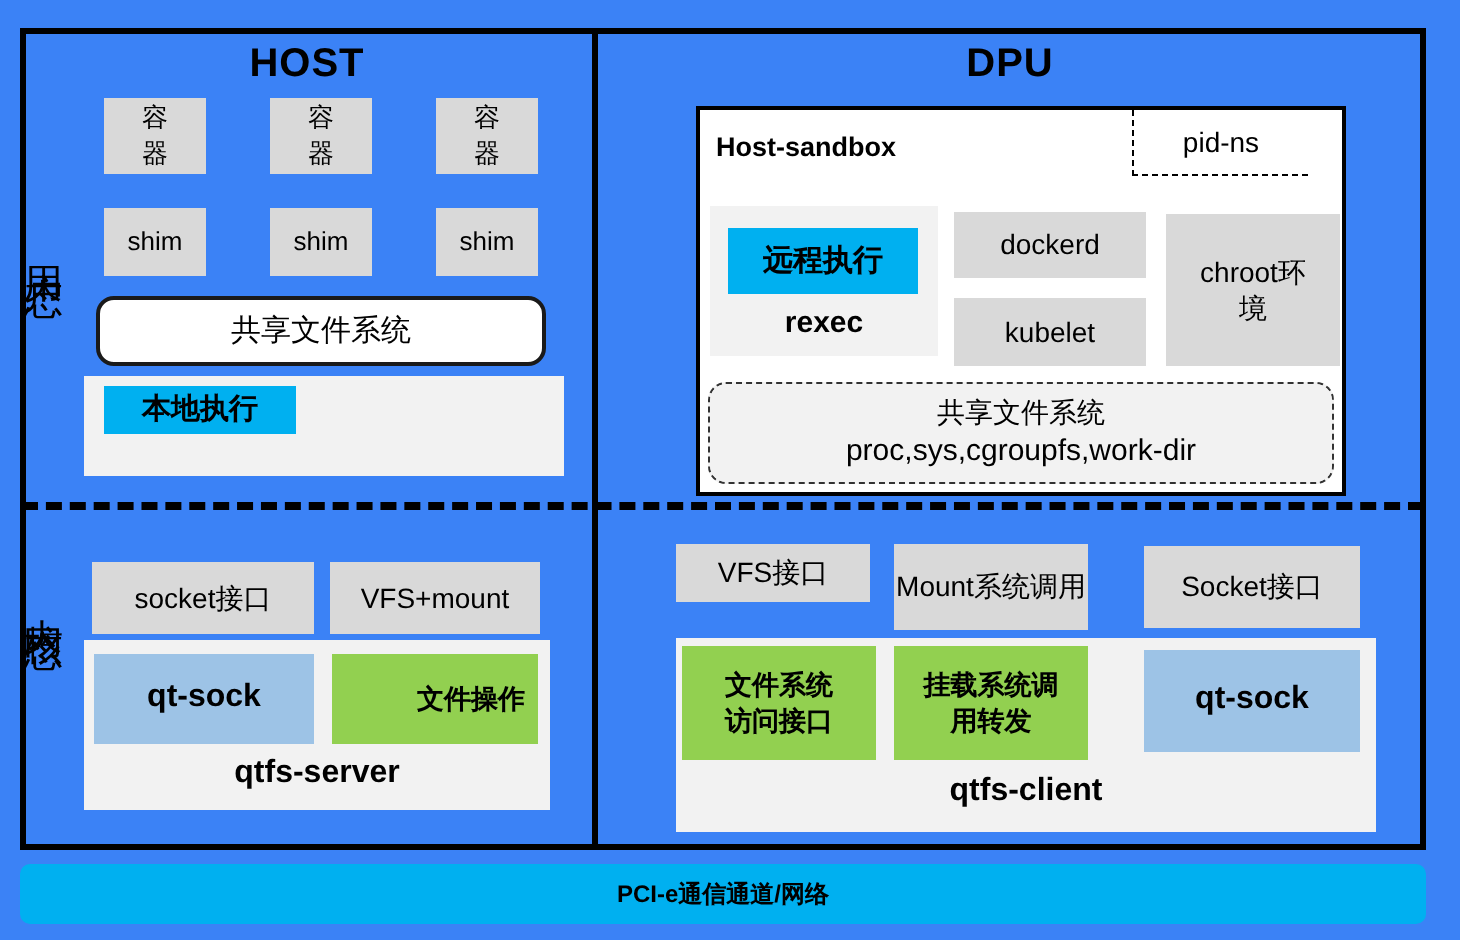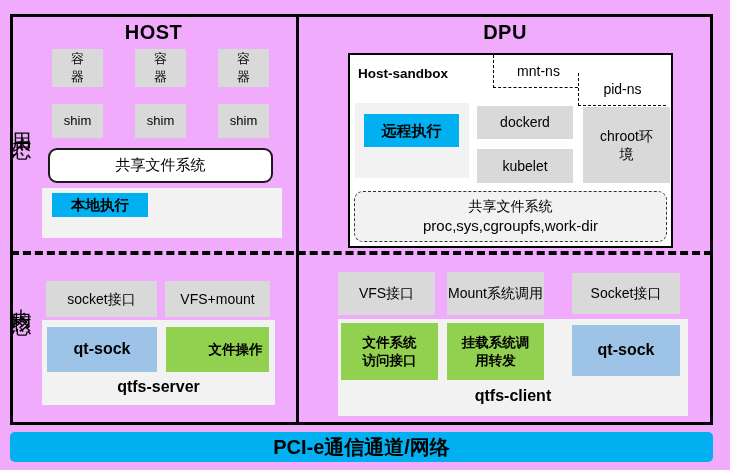--- a/index.html
+++ b/index.html
@@ -1,17 +1,17 @@
 <!DOCTYPE html>
 <html><head>
 <meta charset="utf-8">
 <style>
   html,body{margin:0;padding:0;background:#fff;}
   .stage{
-    position:relative;width:730px;height:470px;background:#f0abfc;overflow:hidden;
+    position:relative;width:730px;height:470px;background:#3b82f6;overflow:hidden;
     font-family:"Liberation Sans","DejaVu Sans",sans-serif;color:#000;
   }
   .abs{position:absolute;box-sizing:border-box;}
   .frame{border:3px solid #000;background:transparent;}
   .vdivider{background:#000;}
   .hdash{border-top:4px dashed #000;height:0;}
   .panel-title{font-size:20px;font-weight:bold;text-align:center;letter-spacing:0.5px;}
   .vlabel{
     writing-mode:vertical-rl;text-orientation:upright;
     font-family:"DejaVu Serif","Liberation Serif",serif;
@@ -39,21 +39,21 @@
     display:flex;align-items:center;justify-content:center;font-size:14px;
   }
   .dashedbox{
     background:#F2F2F2;border:1.5px dashed #333;border-radius:9px;
     display:flex;flex-direction:column;align-items:center;justify-content:center;
     font-size:14px;line-height:1.35;
   }
   .chroot-inner{display:inline-block;max-width:4.6em;word-break:break-all;}
   .pci-bar{
     background:#00B0F0;border-radius:5px;display:flex;align-items:center;justify-content:center;
-    font-weight:bold;font-size:20px;color:#000;
+    font-weight:bold;font-size:12px;color:#000;
   }
   .fs15{font-size:15px;}
   .fs16{font-size:16px;}
 </style>
 </head>
 <body>
 
 <div class="stage">
 
   <div class="abs frame" style="left:10px;top:14px;width:703px;height:411px;"></div>
@@ -93,41 +93,41 @@
 
   <div class="abs panel" style="left:42px;top:320px;width:233px;height:85px;">
     <div class="abs box lblue fs16" style="left:5px;top:7px;width:110px;height:45px;">qt-sock</div>
     <div class="abs box green" style="left:124px;top:7px;width:103px;height:45px;padding-left:36px;">文件操作</div>
     <div class="ctr-label fs16" style="top:58px;">qtfs-server</div>
   </div>
 
   <div class="abs sandbox" style="left:348px;top:53px;width:325px;height:195px;">
     <div class="abs sandbox-label" style="left:8px;top:11px;">Host-sandbox</div>
 
-    <div class="abs nsbox" style="left:143px;top:0px;width:90px;height:33px;">mnt-ns</div>
-    <div class="abs nsbox" style="left:228px;top:0px;width:88px;height:33px;margin-top:18px;">pid-ns</div>
+    <div class="abs nsbox" style="left:216px;top:0px;width:88px;height:33px;">pid-ns</div>
 
     <div class="abs panel" style="left:5px;top:48px;width:114px;height:75px;">
       <div class="abs box cyan fs15" style="left:9px;top:11px;width:95px;height:33px;">远程执行</div>
+      <div class="ctr-label fs15" style="top:50px;">rexec</div>
     </div>
 
     <div class="abs box gray" style="left:127px;top:51px;width:96px;height:33px;">dockerd</div>
     <div class="abs box gray" style="left:127px;top:94px;width:96px;height:34px;">kubelet</div>
 
     <div class="abs box gray" style="left:233px;top:52px;width:87px;height:76px;">
       <span class="chroot-inner">chroot环境</span>
     </div>
 
     <div class="abs dashedbox" style="left:4px;top:136px;width:313px;height:51px;">
       <span>共享文件系统</span>
       <span class="fs15">proc,sys,cgroupfs,work-dir</span>
     </div>
   </div>
 
-  <div class="abs box gray" style="left:338px;top:272px;width:97px;height:43px;">VFS接口</div>
+  <div class="abs box gray" style="left:338px;top:272px;width:97px;height:29px;">VFS接口</div>
 
   <div class="abs box gray" style="left:447px;top:272px;width:97px;height:43px;">
     <span>Mount</span>
     <span>系统调用</span>
   </div>
 
   <div class="abs box gray" style="left:572px;top:273px;width:108px;height:41px;">Socket接口</div>
 
   <div class="abs panel" style="left:338px;top:319px;width:350px;height:97px;">
     <div class="abs box green" style="left:3px;top:4px;width:97px;height:57px;flex-direction:column;">

